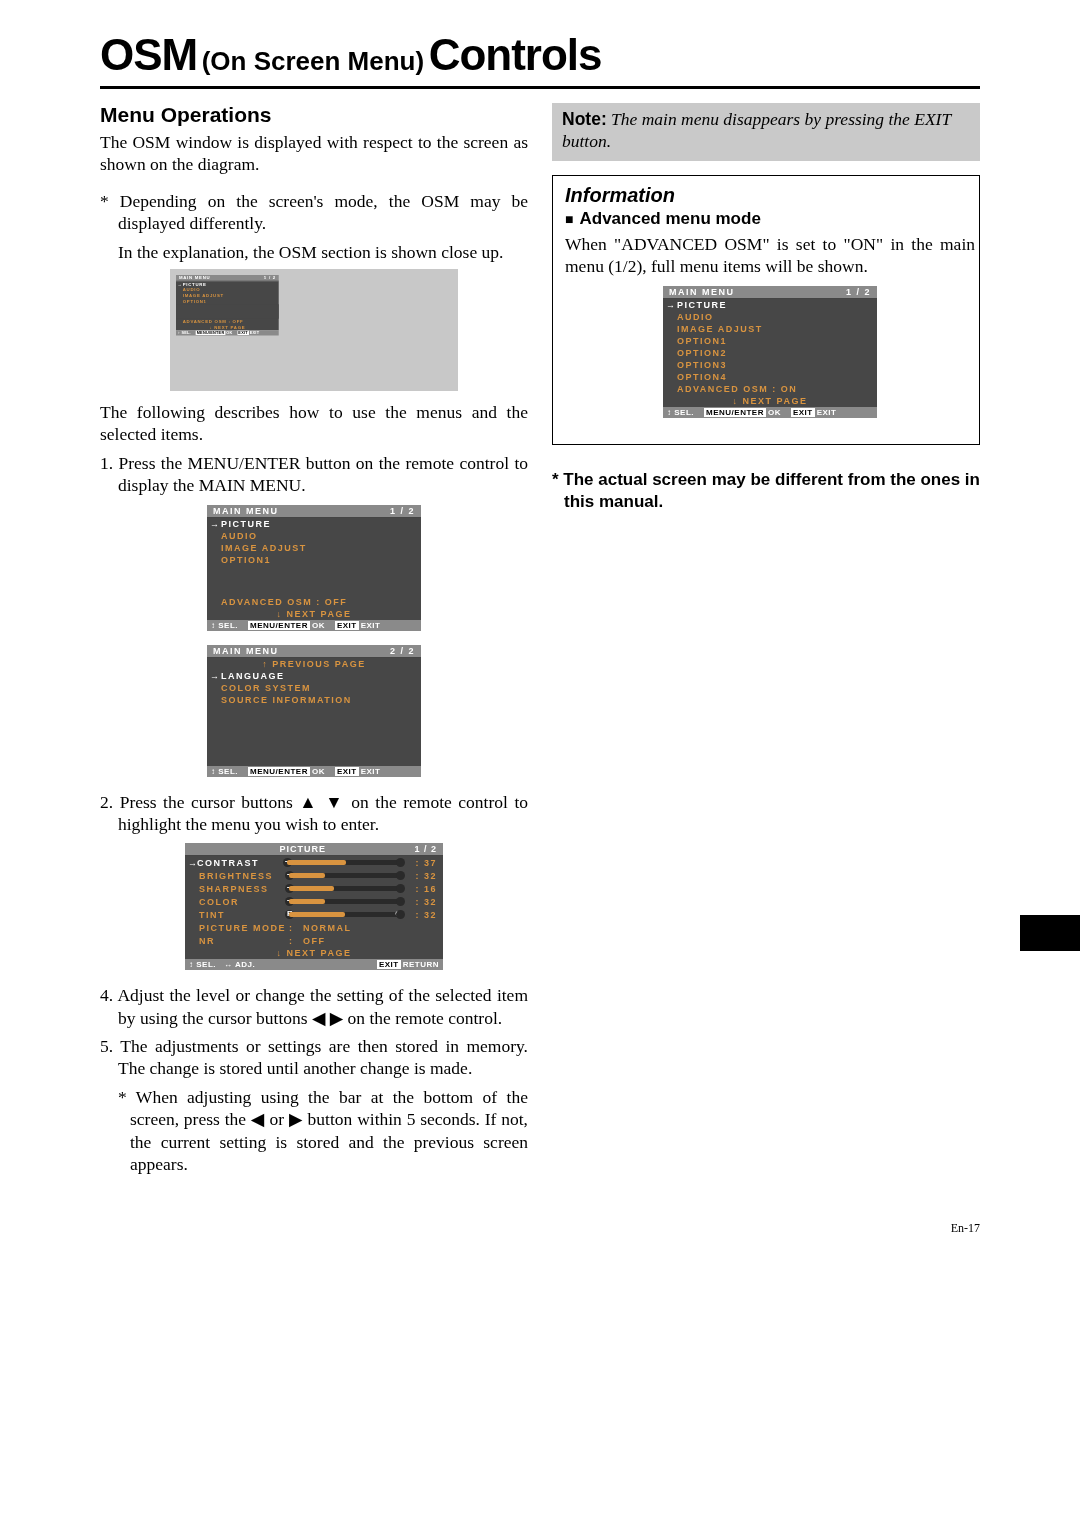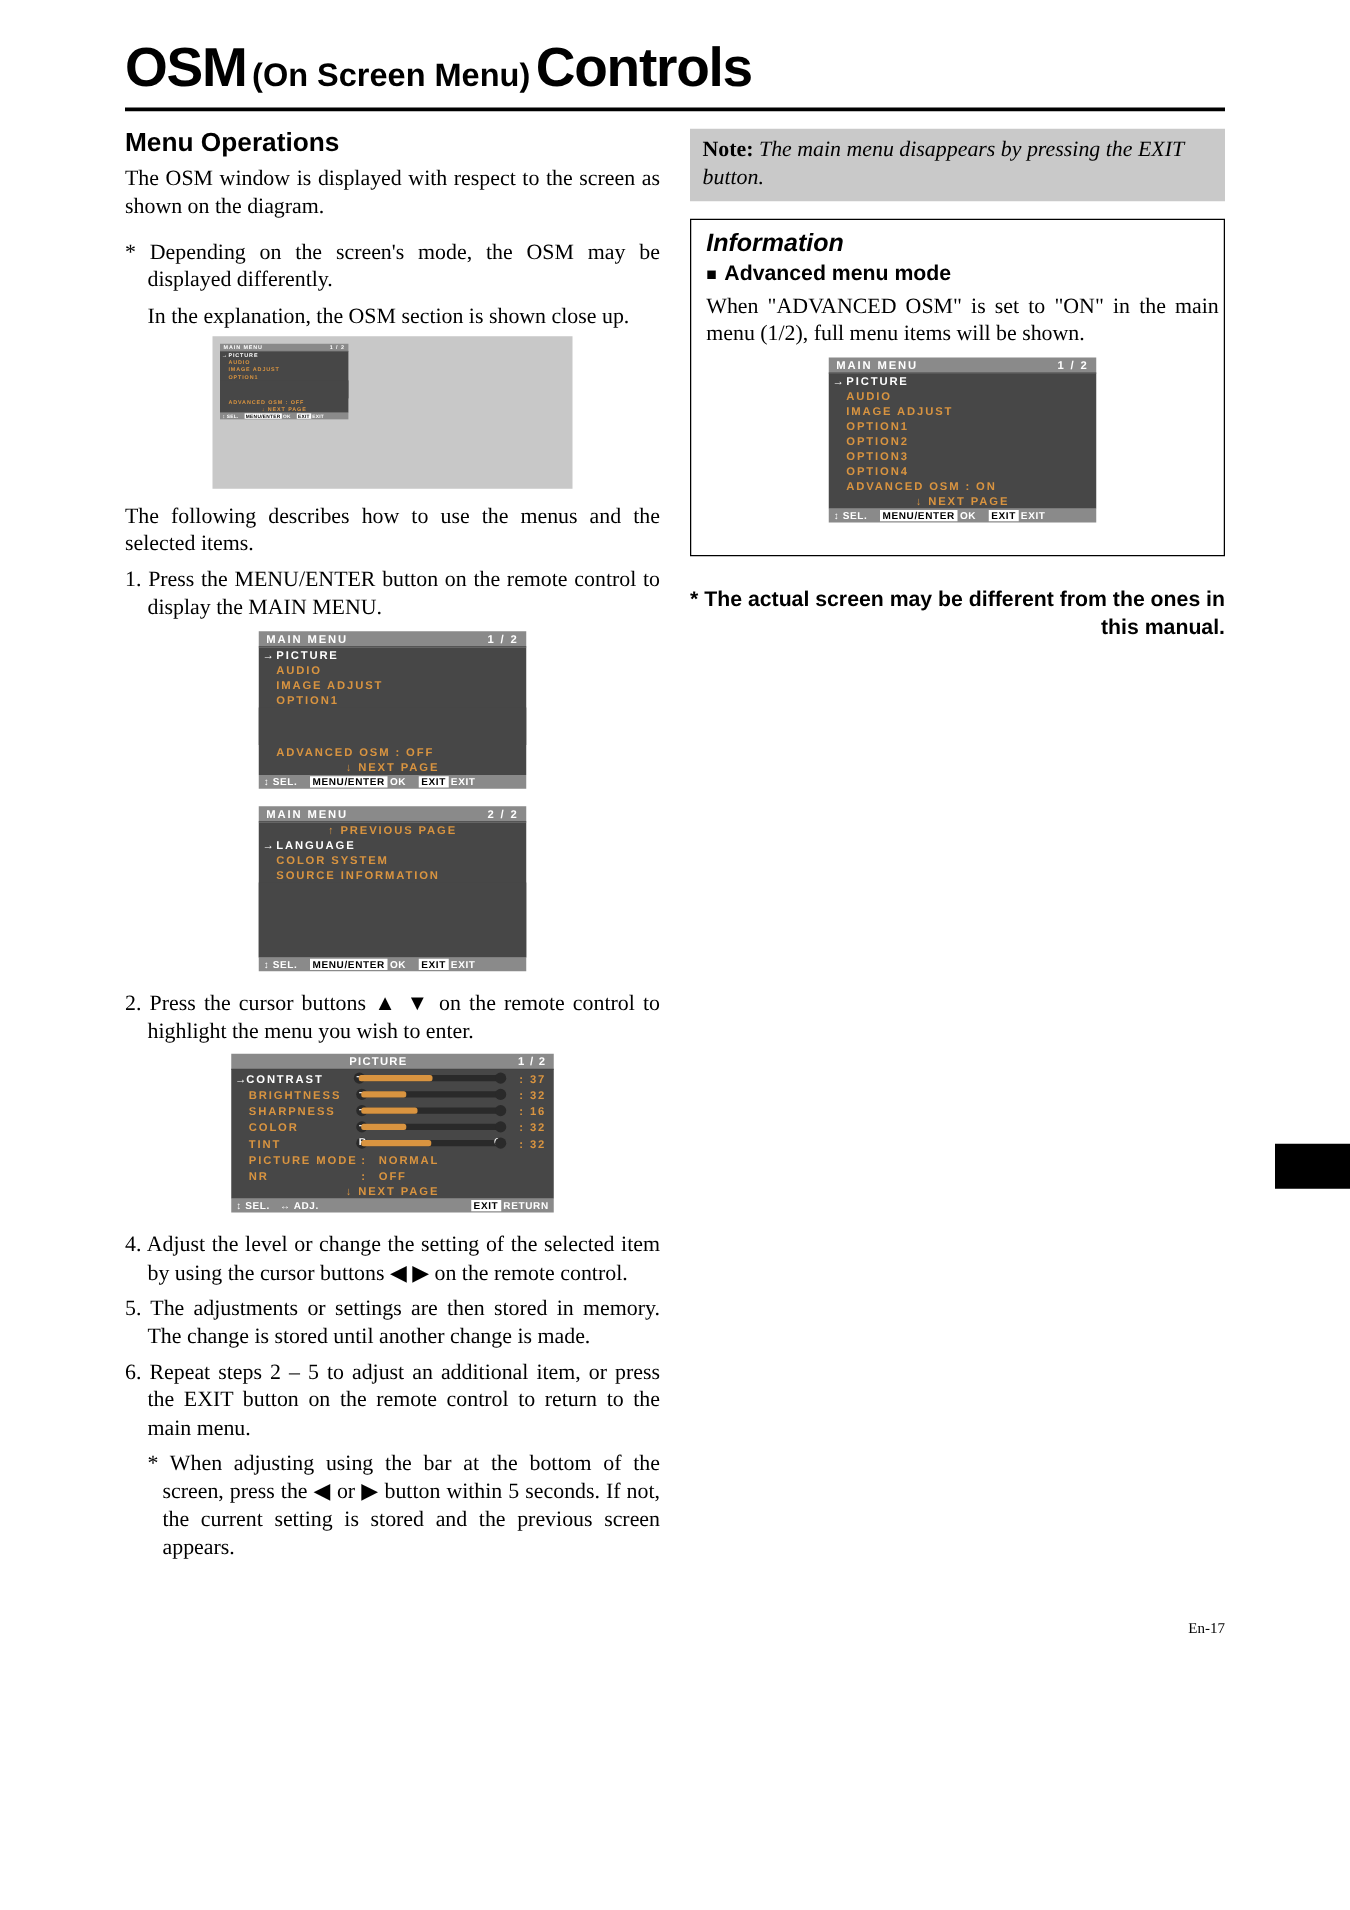--- a/index.html
+++ b/index.html
@@ -54,21 +54,21 @@
     padding-left: 30px;
     text-indent: -12px;
   }
   .note-box {
     background: #c9c9c9;
     padding: 6px 10px 8px 10px;
     font-size: 17.5px;
     line-height: 1.25;
   }
   .note-b {
-    font-family: Liberation Serif, serif;
+    font-family: Liberation Sans, sans-serif;
     font-weight: 900;
   }
   .info-box {
     border: 1.5px solid #000;
     padding: 8px 4px 12px 12px;
     margin-top: 14px;
   }
   .info-heading {
     font-family: Arial, Helvetica, sans-serif;
     font-weight: 900;
@@ -84,21 +84,20 @@
   }
   .info-sub .sq { font-size: 14px; margin-right: 6px; }
   .bold-note {
     font-family: Arial, Helvetica, sans-serif;
     font-weight: 700;
     font-size: 17px;
     line-height: 1.3;
     margin-top: 24px;
     padding-left: 12px;
     text-indent: -12px;
-    text-align: right;
   }
 
   
   .osm {
     font-family: Arial, Helvetica, sans-serif;
     font-weight: 700;
     letter-spacing: 1.5px;
     color: #fff;
     width: 214px;
     margin: 8px auto 14px auto;
@@ -381,21 +380,20 @@
           </div>
      <div class="osm-footer">
             <span>↕ SEL.</span>
             <span>↔ ADJ.</span>
             <span style="margin-left:auto"><span class="tag">EXIT</span>RETURN</span>
           </div>
         </div>
 
       <p class="hang" style="margin-top:12px">4. Adjust the level or change the setting of the selected item by using the cursor buttons ◀ ▶ on the remote control.</p>
       <p class="hang">5. The adjustments or settings are then stored in memory. The change is stored until another change is made.</p>
-      <p class="hang">6. Repeat steps 2 – 5 to adjust an additional item, or press the EXIT button on the remote control to return to the main menu.</p>
       <p class="indent-sub2">* When adjusting using the bar at the bottom of the screen, press the ◀ or ▶ button within 5 seconds. If not, the current setting is stored and the previous screen appears.</p>
     </div>
 
     <div class="col">
       <div class="note-box">
         <span class="note-b">Note:</span><em> The main menu disappears by pressing the EXIT button.</em>
       </div>
 
       <div class="info-box">
         <div class="info-heading">Information</div>

